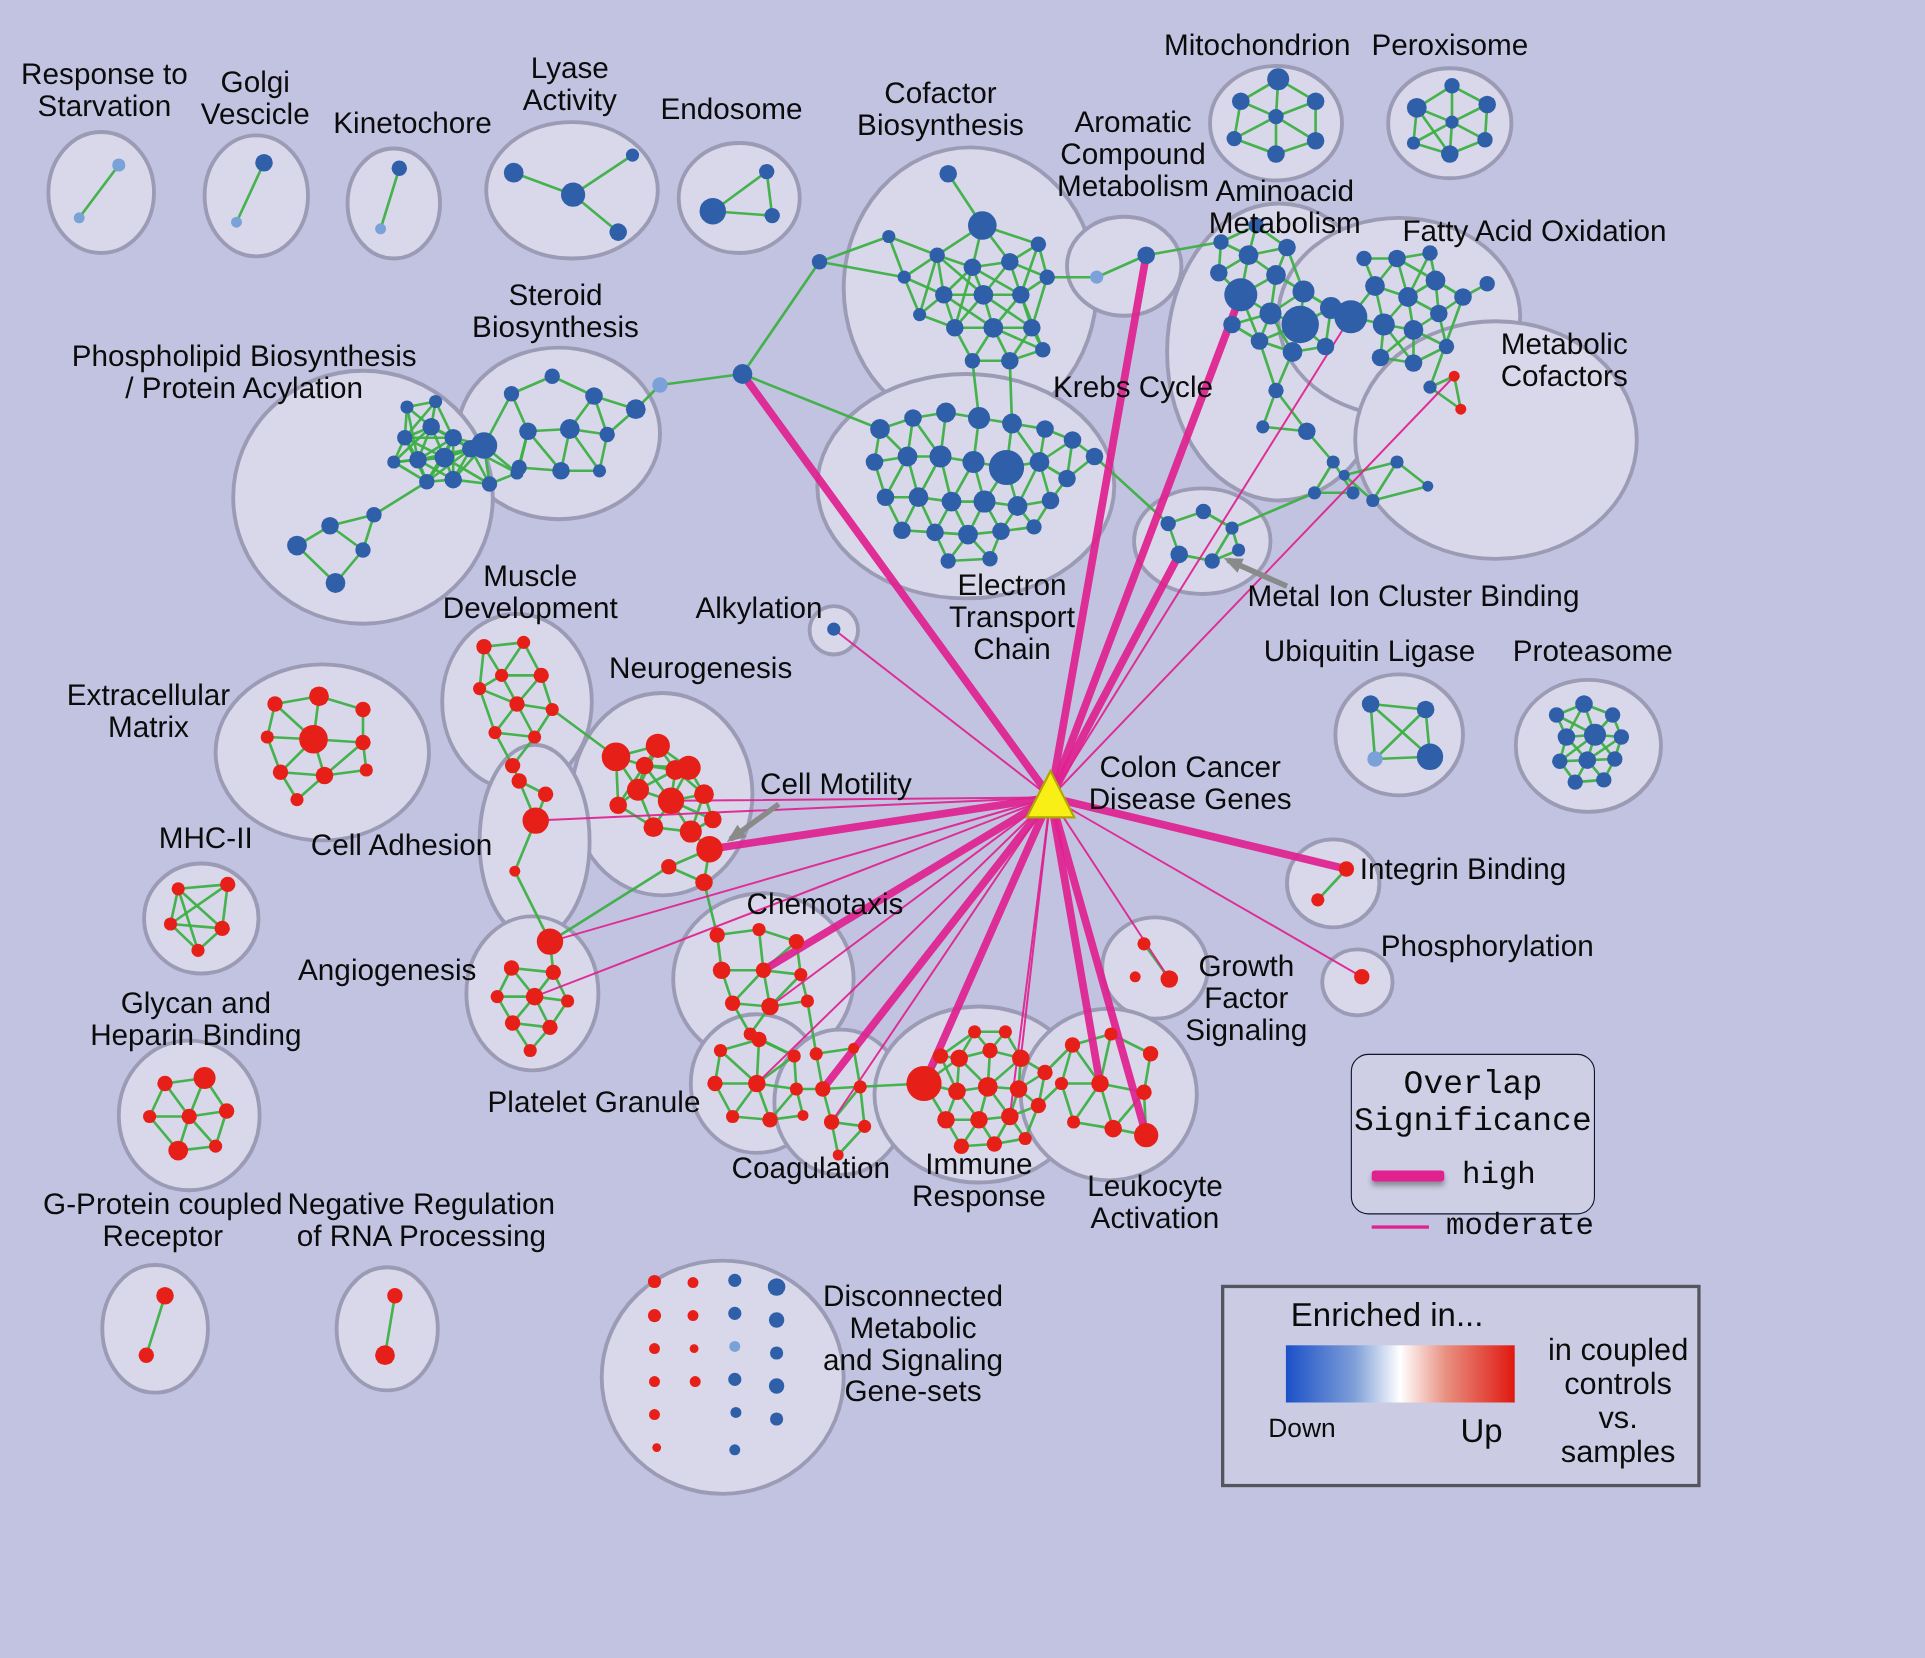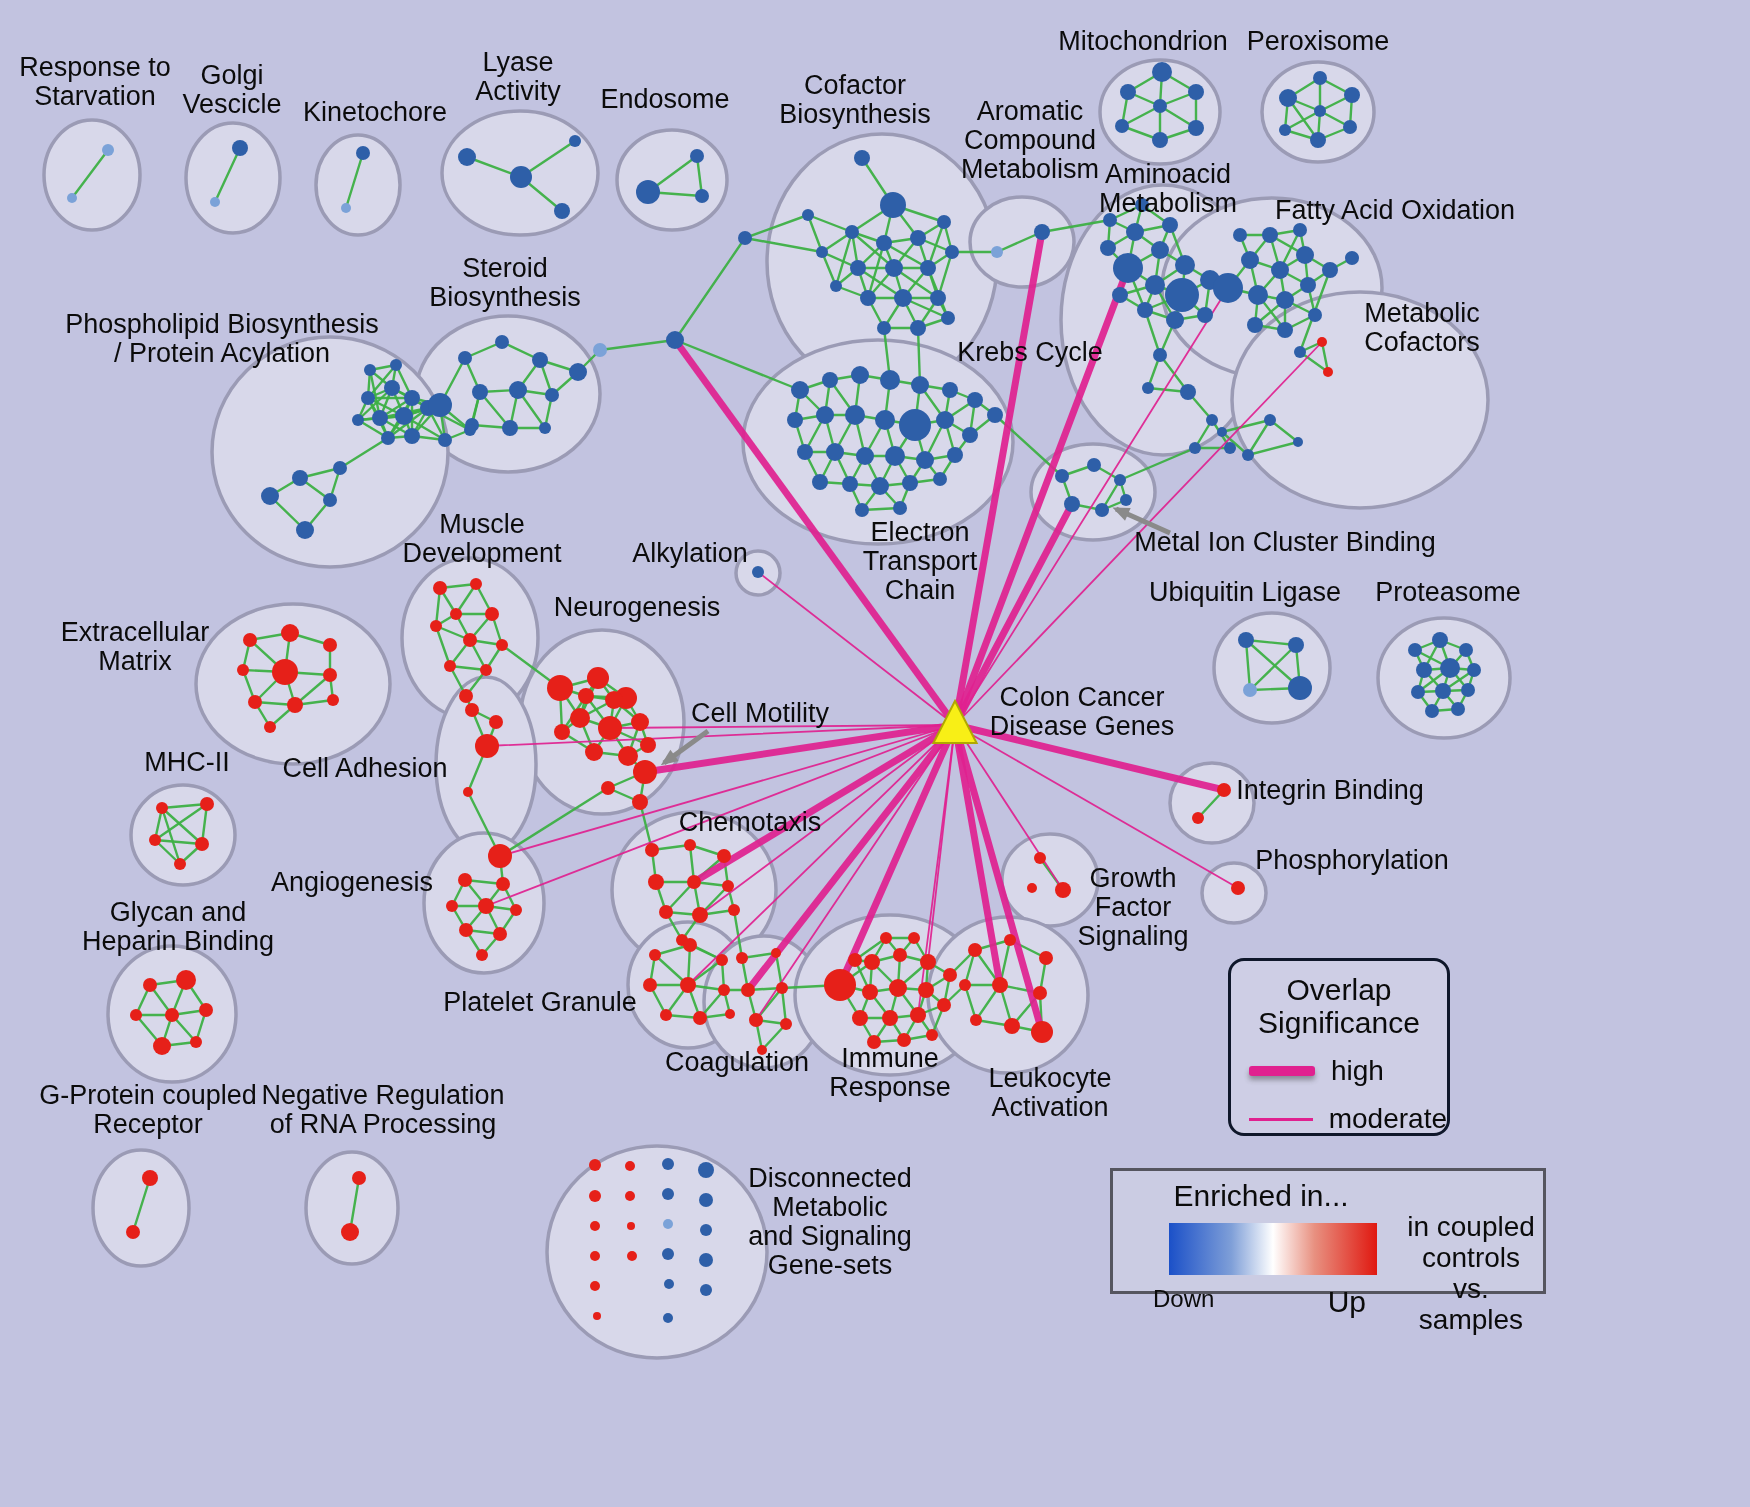--- a/index.html
+++ b/index.html
@@ -2,29 +2,29 @@
 <html><head>
 <meta charset="utf-8">
 <title>Enrichment Map</title>
 <style>
   html,body{margin:0;padding:0;background:#ffffff;}
   .figure{position:relative;width:1750px;height:1507px;background:#c2c3e0;overflow:hidden;
           font-family:"Liberation Sans",sans-serif;padding-left:35px;}
   .figure svg{position:absolute;left:0;top:0;}
   .figure svg text{font:400 27px "Liberation Sans",sans-serif;fill:#0b0b0b;}
   .legend{position:absolute;box-sizing:border-box;color:#0b0b0b;}
-  .legend.overlap{left:1228px;top:958px;width:222px;height:178px;border:3px solid #0f172a;
-                  border-radius:16px;background:rgba(214,214,232,0.6);}
+  .legend.overlap{left:1228px;top:958px;width:222px;height:146px;border:1px solid #0f172a;
+                  border-radius:16px;background:rgba(214,214,232,0.6);font-family:Liberation Mono, monospace;}
   .lg-title{margin-top:12px;text-align:center;font-size:30px;line-height:33px;}
   .lg-row{display:flex;align-items:center;margin:16px 0 0 18px;}
   .line-sample{display:inline-block;width:66px;background:#e0218f;}
   .line-high{height:10px;border-radius:3px;box-shadow:0 4px 5px rgba(60,60,60,0.45);}
   .line-moderate{height:3px;}
   .lg-label{margin-left:16px;font-size:28px;}
-  .legend.enriched{left:1110px;top:1168px;width:436px;height:126px;border:3px solid #55555f;
+  .legend.enriched{left:1110px;top:1168px;width:436px;height:184px;border:3px solid #55555f;
                    background:rgba(212,212,230,0.55);}
   .en-title{position:absolute;left:0;top:8px;width:296px;text-align:center;font-size:30px;}
   .gradient-bar{position:absolute;left:56px;top:52px;width:208px;height:52px;
     background:linear-gradient(90deg,#1b50c8 0%,#7f9fd8 30%,#ffffff 50%,#e89080 70%,#e01810 100%);}
   .en-down{position:absolute;left:40px;top:114px;font-size:24px;}
   .en-up{position:absolute;left:189px;top:114px;width:64px;text-align:right;font-size:30px;}
   .en-note{position:absolute;left:290px;top:40px;width:136px;text-align:center;font-size:28px;line-height:31px;}
 </style>
 </head>
 <body>

